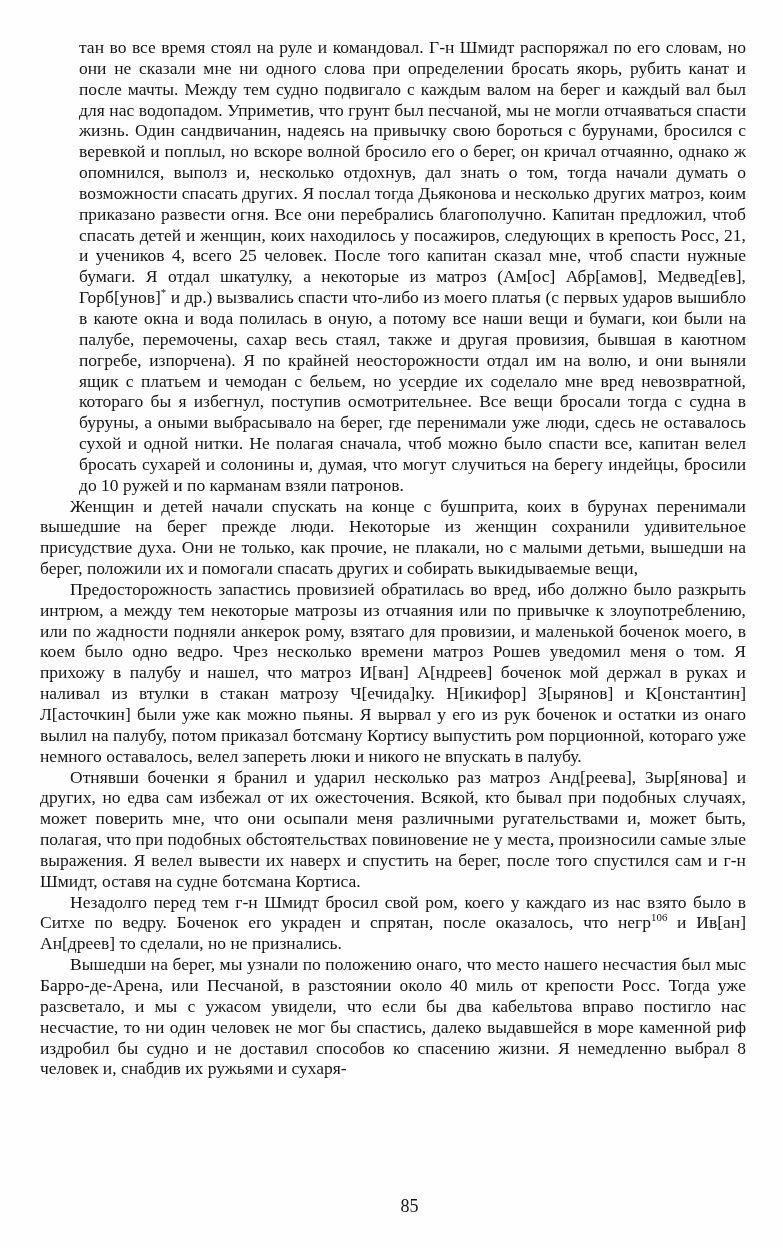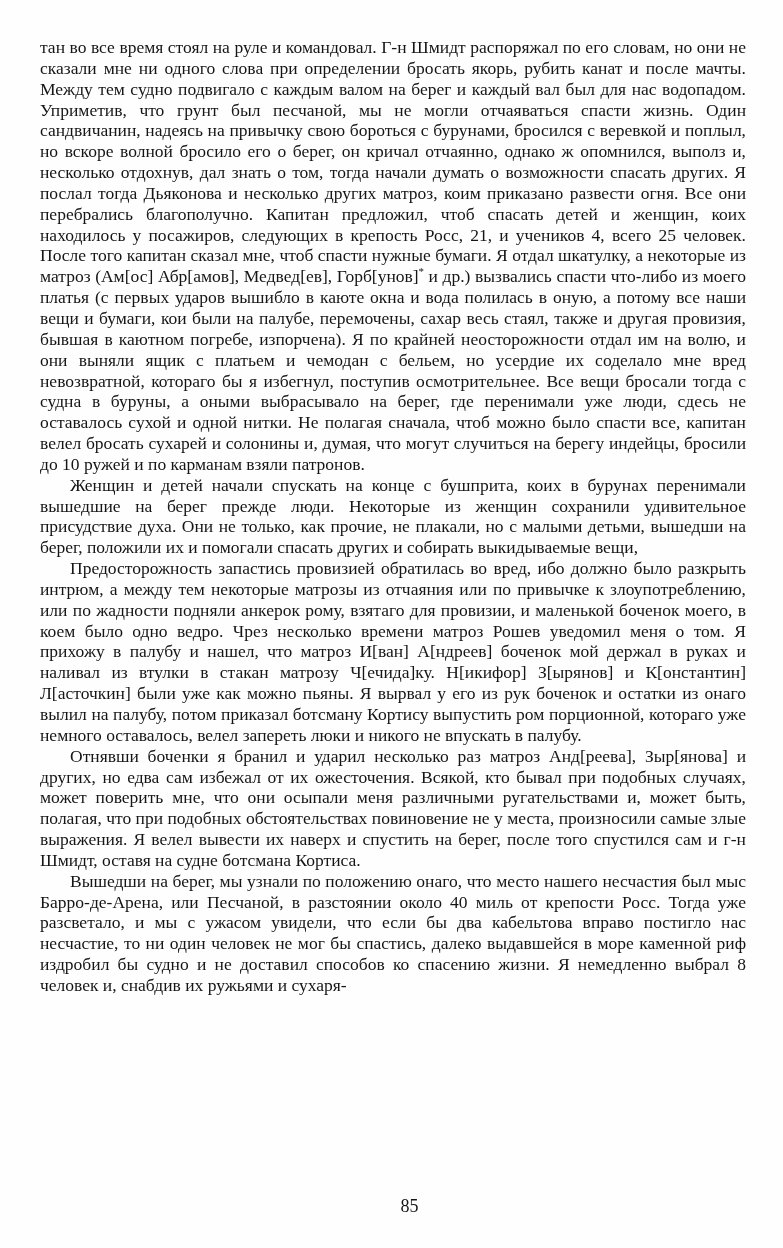--- a/index.html
+++ b/index.html
@@ -26,20 +26,21 @@
     color: #151515;
     text-align: justify;
   }
   .text-block p {
     margin: 0;
     padding: 0;
     text-indent: 30px;
   }
   .text-block p.no-indent {
     text-indent: 0;
+    margin-left: 39px;
   }
   .text-block sup {
     font-size: 0.62em;
     line-height: 0;
     vertical-align: super;
   }
   .page-number {
     position: absolute;
     left: 18px;
     top: 1196px;
@@ -52,16 +53,17 @@
 </style>
 </head>
 <body>
 
 <div class="page">
   <div class="text-block">
       <p class="no-indent"><span>тан во все время стоял на руле и командовал. Г-н Шмидт распоряжал по его словам, но они не сказали мне ни одного слова при определении бросать якорь, рубить канат и после мачты. Между тем судно подвигало с каждым валом на берег и каждый вал был для нас водопадом. Уприметив, что грунт был песчаной, мы не могли отчаяваться спасти жизнь. Один сандвичанин, надеясь на привычку свою бороться с бурунами, бросился с веревкой и поплыл, но вскоре волной бросило его о берег, он кричал отчаянно, однако ж опомнился, выполз и, несколько отдохнув, дал знать о том, тогда начали думать о возможности спасать других. Я послал тогда Дьяконова и несколько других матроз, коим приказано развести огня. Все они перебрались благополучно. Капитан предложил, чтоб спасать детей и женщин, коих находилось у посажиров, следующих в крепость Росс, 21, и учеников 4, всего 25 человек. После того капитан сказал мне, чтоб спасти нужные бумаги. Я отдал шкатулку, а некоторые из матроз (Ам[ос] Абр[амов], Медвед[ев], Горб[унов]</span><sup>*</sup><span> и др.) вызвались спасти что-либо из моего платья (с первых ударов вышибло в каюте окна и вода полилась в оную, а потому все наши вещи и бумаги, кои были на палубе, перемочены, сахар весь стаял, также и другая провизия, бывшая в каютном погребе, изпорчена). Я по крайней неосторожности отдал им на волю, и они выняли ящик с платьем и чемодан с бельем, но усердие их соделало мне вред невозвратной, котораго бы я избегнул, поступив осмотрительнее. Все вещи бросали тогда с судна в буруны, а оными выбрасывало на берег, где перенимали уже люди, сдесь не оставалось сухой и одной нитки. Не полагая сначала, чтоб можно было спасти все, капитан велел бросать сухарей и солонины и, думая, что могут случиться на берегу индейцы, бросили до 10 ружей и по карманам взяли патронов.</span></p>
       <p><span>Женщин и детей начали спускать на конце с бушприта, коих в бурунах перенимали вышедшие на берег прежде люди. Некоторые из женщин сохранили удивительное присудствие духа. Они не только, как прочие, не плакали, но с малыми детьми, вышедши на берег, положили их и помогали спасать других и собирать выкидываемые вещи,</span></p>
       <p><span>Предосторожность запастись провизией обратилась во вред, ибо должно было разкрыть интрюм, а между тем некоторые матрозы из отчаяния или по привычке к злоупотреблению, или по жадности подняли анкерок рому, взятаго для провизии, и маленькой боченок моего, в коем было одно ведро. Чрез несколько времени матроз Рошев уведомил меня о том. Я прихожу в палубу и нашел, что матроз И[ван] А[ндреев] боченок мой держал в руках и наливал из втулки в стакан матрозу Ч[ечида]ку. Н[икифор] З[ырянов] и К[онстантин] Л[асточкин] были уже как можно пьяны. Я вырвал у его из рук боченок и остатки из онаго вылил на палубу, потом приказал ботсману Кортису выпустить ром порционной, котораго уже немного оставалось, велел запереть люки и никого не впускать в палубу.</span></p>
       <p><span>Отнявши боченки я бранил и ударил несколько раз матроз Анд[реева], Зыр[янова] и других, но едва сам избежал от их ожесточения. Всякой, кто бывал при подобных случаях, может поверить мне, что они осыпали меня различными ругательствами и, может быть, полагая, что при подобных обстоятельствах повиновение не у места, произносили самые злые выражения. Я велел вывести их наверх и спустить на берег, после того спустился сам и г-н Шмидт, оставя на судне ботсмана Кортиса.</span></p>
+      <p><span>Незадолго перед тем г-н Шмидт бросил свой ром, коего у каждаго из нас взято было в Ситхе по ведру. Боченок его украден и спрятан, после оказалось, что негр</span><sup>106</sup><span> и Ив[ан] Ан[дреев] то сделали, но не признались.</span></p>
       <p><span>Вышедши на берег, мы узнали по положению онаго, что место нашего несчастия был мыс Барро-де-Арена, или Песчаной, в разстоянии около 40 миль от крепости Росс. Тогда уже разсветало, и мы с ужасом увидели, что если бы два кабельтова вправо постигло нас несчастие, то ни один человек не мог бы спастись, далеко выдавшейся в море каменной риф издробил бы судно и не доставил способов ко спасению жизни. Я немедленно выбрал 8 человек и, снабдив их ружьями и сухаря-</span></p>
     </div>
   <div class="page-number">85</div>
 </div>
 
 </body></html>

